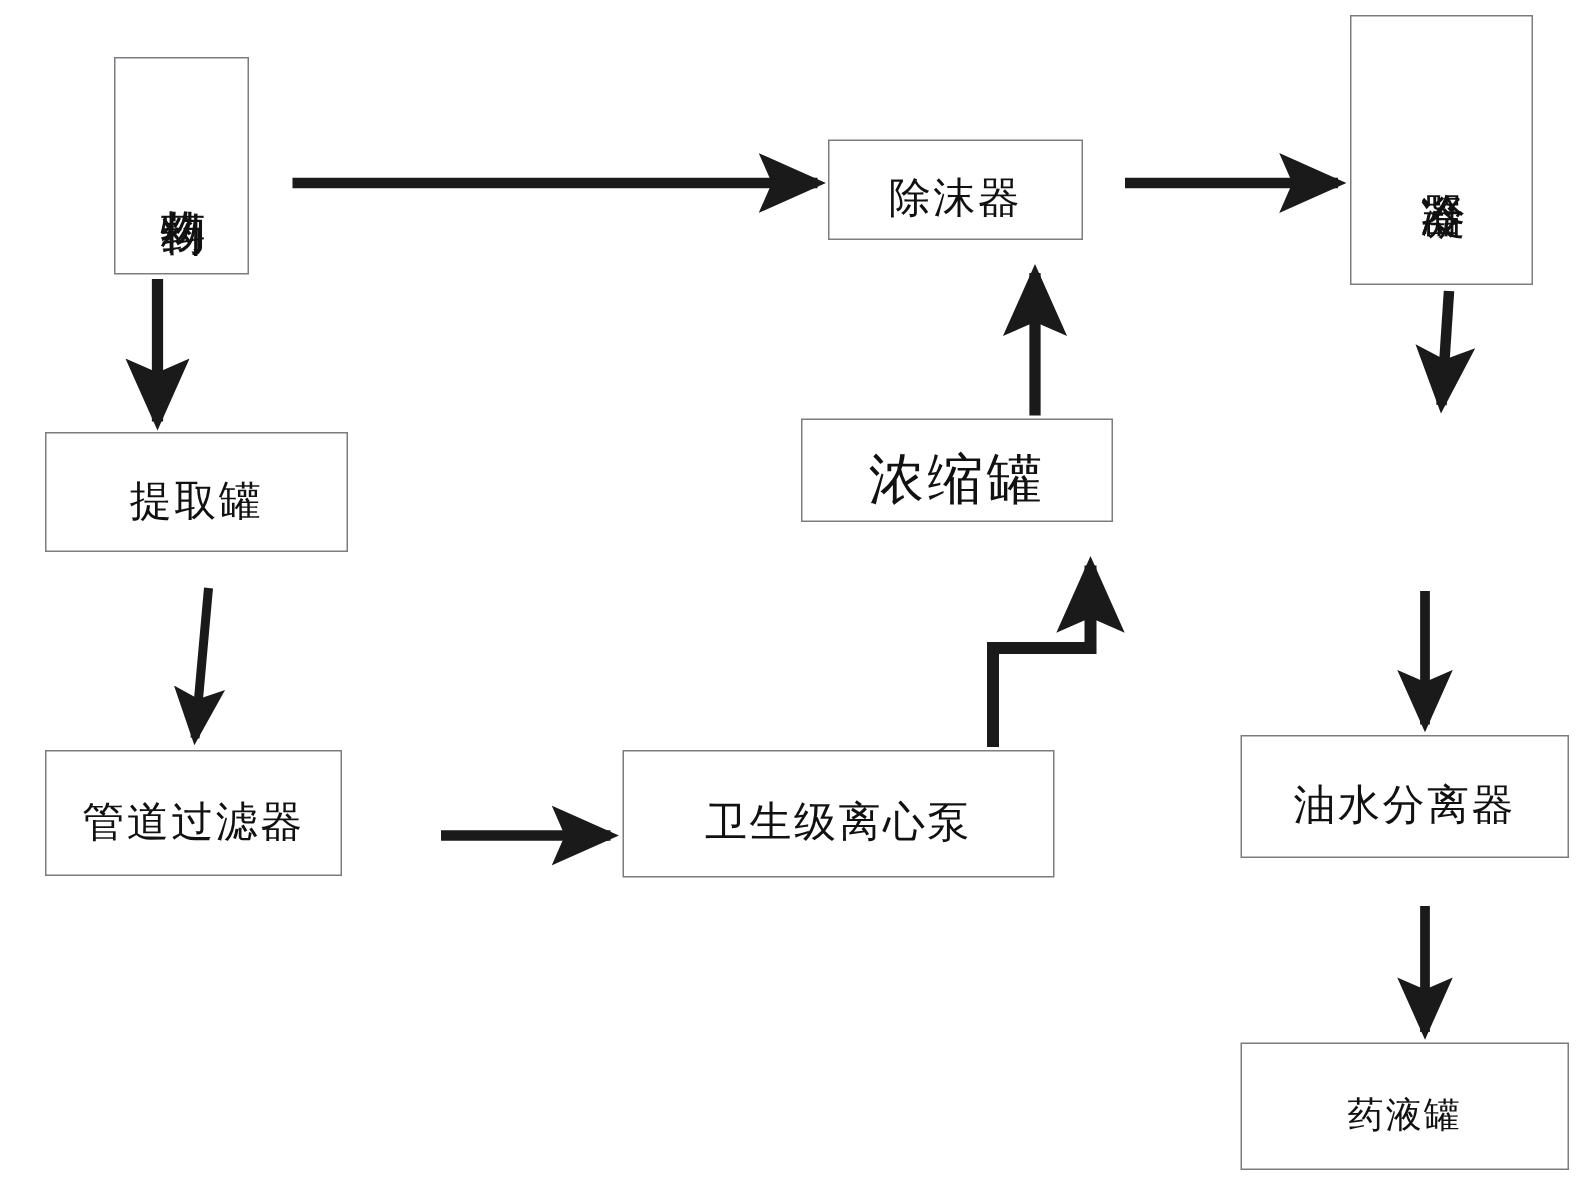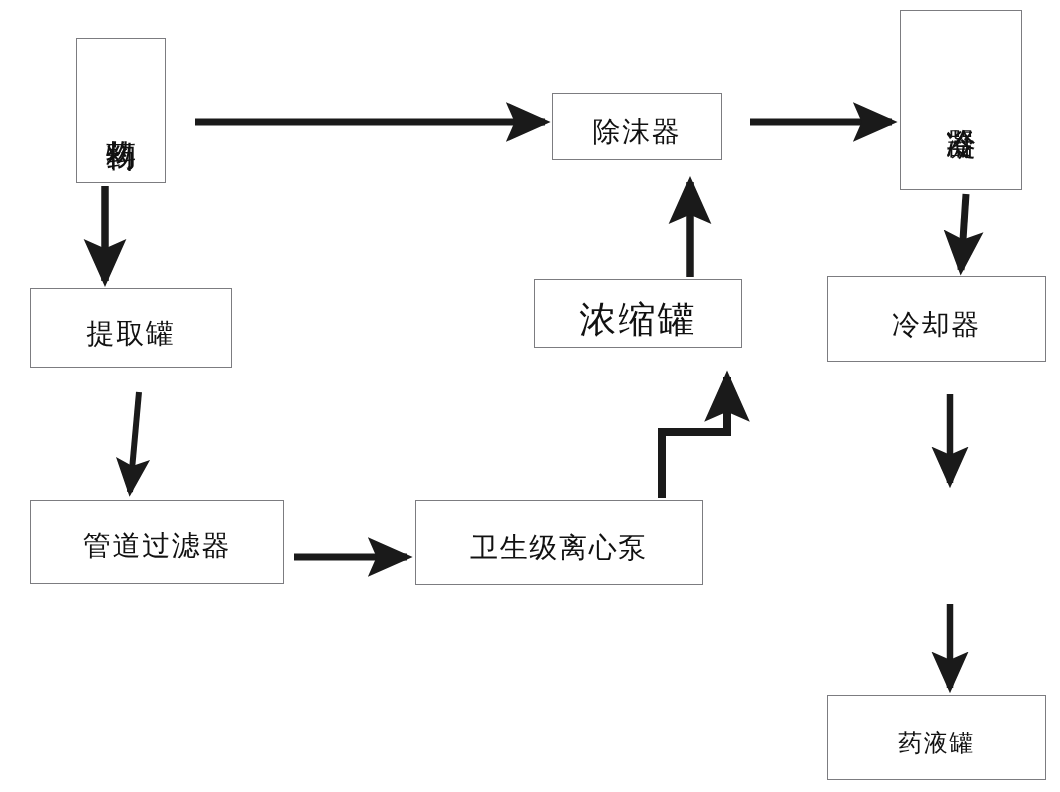--- a/index.html
+++ b/index.html
@@ -97,30 +97,30 @@
   </div>
 
   <div class="node-box" style="left: 30px; top: 288px; width: 202px; height: 80px; font-size: 28px;">
     <span class="node-label">提取罐</span>
   </div>
 
   <div class="node-box" style="left: 534px; top: 279px; width: 208px; height: 69px; font-size: 37px;">
     <span class="node-label">浓缩罐</span>
   </div>
 
-  <div class="node-box" style="left: 827px; top: 276px; width: 219px; height: 86px; font-size: 28px;">
-    <span class="node-label">冷却器</span>
-  </div>
 
-  <div class="node-box" style="left: 30px; top: 500px; width: 254px; height: 84px; font-size: 28px; font-family: Liberation Mono, monospace;">
+  <div class="node-box" style="left: 30px; top: 500px; width: 198px; height: 84px; font-size: 28px;">
     <span class="node-label">管道过滤器</span>
   </div>
 
   <div class="node-box" style="left: 415px; top: 500px; width: 288px; height: 85px; font-size: 28px;">
     <span class="node-label">卫生级离心泵</span>
   </div>
 
+  <div class="node-box" style="left: 827px; top: 490px; width: 219px; height: 82px; font-size: 28px;">
+    <span class="node-label">油水分离器</span>
+  </div>
 
   <div class="node-box" style="left: 827px; top: 695px; width: 219px; height: 85px; font-size: 24px;">
     <span class="node-label">药液罐</span>
   </div>
 
 </div>
 
 </body></html>

